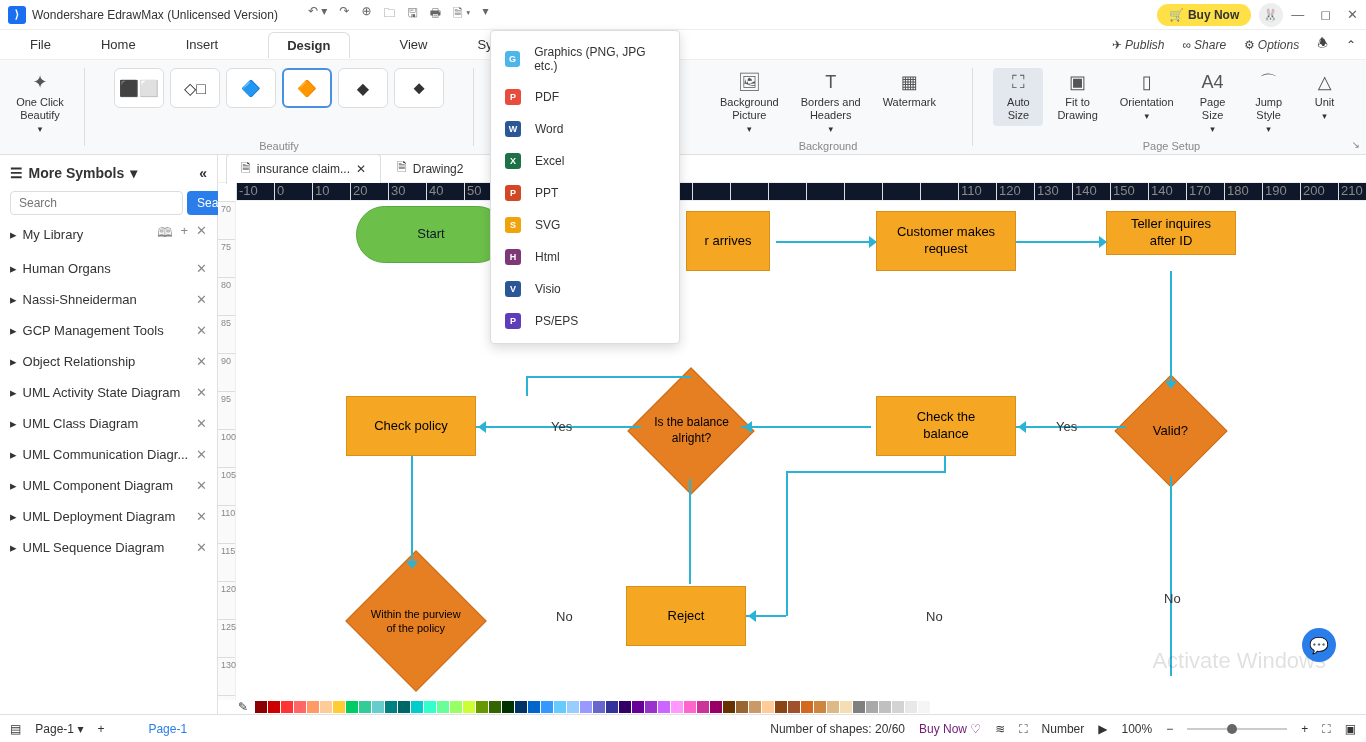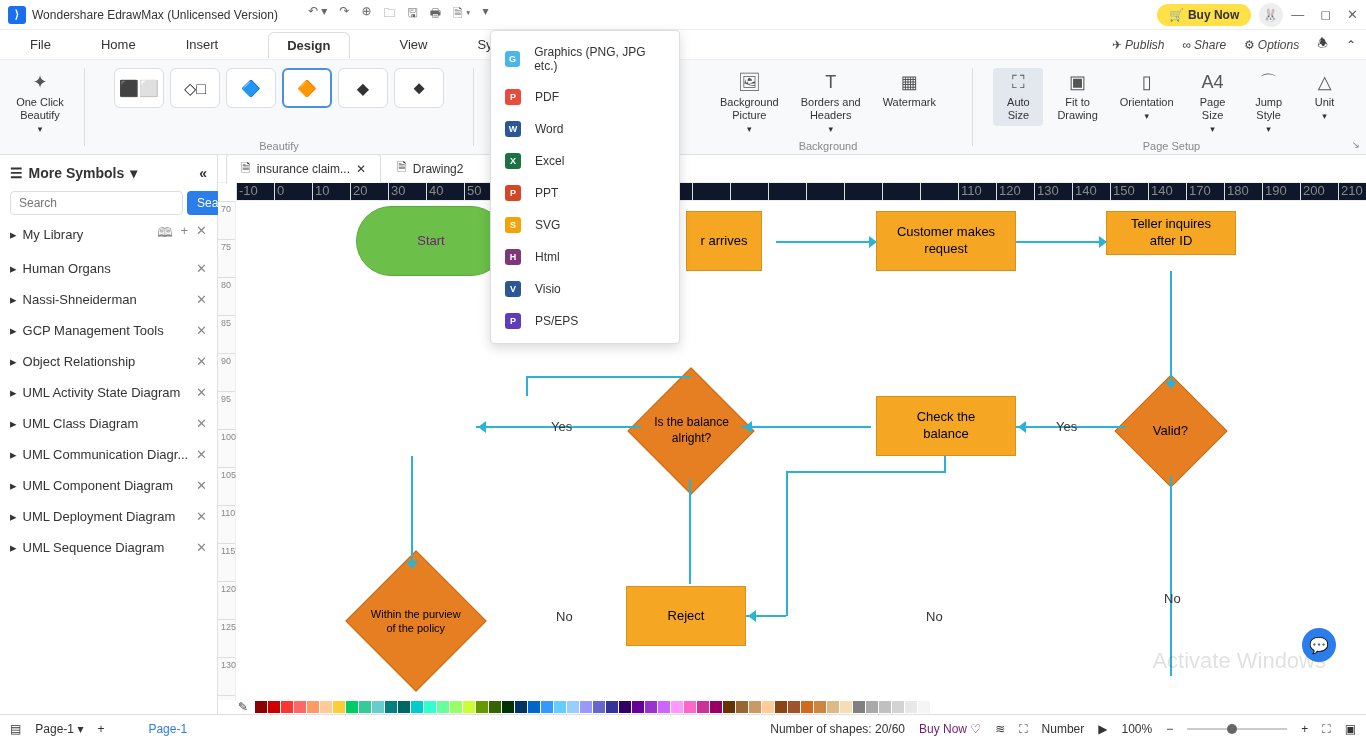--- a/index.html
+++ b/index.html
@@ -41,21 +41,21 @@
 .canvas-area{flex:1;position:relative;background:#fff;display:flex;flex-direction:column;overflow:hidden}
 .tabs{height:28px;display:flex;align-items:center;border-bottom:1px solid #eee;padding-left:8px;gap:2px}
 .tab{padding:4px 14px;font-size:12px;display:flex;align-items:center;gap:6px;border-radius:4px 4px 0 0}
 .tab.active{background:#fff;border:1px solid #ddd;border-bottom:none}
 .ruler-h{height:18px;background:#0f172a;border-bottom:1px solid #eee;position:relative;font-size:13px;color:#888;display:flex;margin-left:18px}
 .ruler-tick{flex:0 0 38px;text-align:left;padding-left:2px;border-left:1px solid #ddd}
 .ruler-v{width:18px;background:#fafafa;border-right:1px solid #eee;position:absolute;left:0;top:46px;bottom:0;font-size:9px;color:#888}
 .ruler-v div{height:38px;border-top:1px solid #ddd;padding:2px 0 0 3px}
 .canvas{flex:1;position:relative;background:#fff;overflow:hidden;margin-left:18px}
 .fc-shape{position:absolute;display:flex;align-items:center;justify-content:center;text-align:center;font-size:13px;color:#000;line-height:1.3;padding:4px}
-.fc-start{background:#6cc04a;border-radius:50px;width:150px;height:70px;left:120px;top:5px;color:#701a75;border:1px solid #5aa83d}
+.fc-start{background:#6cc04a;border-radius:50px;width:150px;height:57px;left:120px;top:5px;color:#0f172a;border:1px solid #5aa83d}
 .fc-box{background:#f5a623;border:1px solid #d8901a}
 .fc-diamond{background:#e67e22;transform:rotate(45deg);border:1px solid #c96a18}
 .fc-diamond span{transform:rotate(-45deg);display:block}
 .fc-line{position:absolute;background:#2bb3d6}
 .fc-label{position:absolute;font-size:13px;color:#333}
 .arrow-head{position:absolute;width:0;height:0;border-style:solid}
 .dropdown{position:absolute;left:490px;top:30px;width:190px;background:#fff;border:1px solid #ddd;box-shadow:0 4px 12px rgba(0,0,0,.15);border-radius:4px;z-index:100;padding:6px 0}
 .dd-item{padding:8px 14px;display:flex;align-items:center;gap:14px;font-size:12px;color:#333;cursor:pointer}
 .dd-icon{width:16px;height:16px;border-radius:3px;display:flex;align-items:center;justify-content:center;font-size:9px;color:#fff;font-weight:bold}
 .color-bar{height:14px;display:flex;gap:1px;padding:1px 20px;align-items:center;position:absolute;bottom:28px;left:218px;right:0;background:#fff}
@@ -411,35 +411,36 @@
         <div>115</div>
         <div>120</div>
         <div>125</div>
         <div>130</div>
         <div>135</div>
       </div>
 
     <div class="canvas">
 
       <div class="fc-shape fc-start">Start</div>
-      <div class="fc-shape fc-box" style="left:450px;top:10px;width:76px;height:60px">r arrives</div>
+      <div class="fc-shape fc-box" style="left:450px;top:10px;width:84px;height:60px">r arrives</div>
       <div class="fc-shape fc-box" style="left:640px;top:10px;width:140px;height:60px;white-space:pre">Customer makes
 request</div>
       <div class="fc-shape fc-box" style="left:870px;top:10px;width:130px;height:44px;white-space:pre">Teller inquires
 after ID</div>
 
       <div class="fc-shape fc-diamond" style="left:895px;top:190px;width:80px;height:80px">
           <span>Valid?</span>
         </div>
       <div class="fc-shape fc-box" style="left:640px;top:195px;width:140px;height:60px;white-space:pre">Check the
 balance</div>
       <div class="fc-shape fc-diamond" style="left:410px;top:185px;width:90px;height:90px">
           <span style="white-space:pre;font-size:12px">Is the balance
 alright?</span>
         </div>
+      <div class="fc-shape fc-box" style="left:110px;top:195px;width:130px;height:60px">Check policy</div>
 
       <div class="fc-shape fc-diamond" style="left:130px;top:370px;width:100px;height:100px">
           <span style="white-space:pre;font-size:11px">Within the purview
 of the policy</span>
         </div>
       <div class="fc-shape fc-box" style="left:390px;top:385px;width:120px;height:60px">Reject</div>
 
       <div class="fc-line" style="left:540px;top:40px;width:95px;height:2px"></div>
       <div class="arrow-head" style="left:633px;top:35px;border-width:6px 0 6px 8px;border-color:transparent transparent transparent #2bb3d6"></div>
       <div class="fc-line" style="left:780px;top:40px;width:85px;height:2px"></div>

